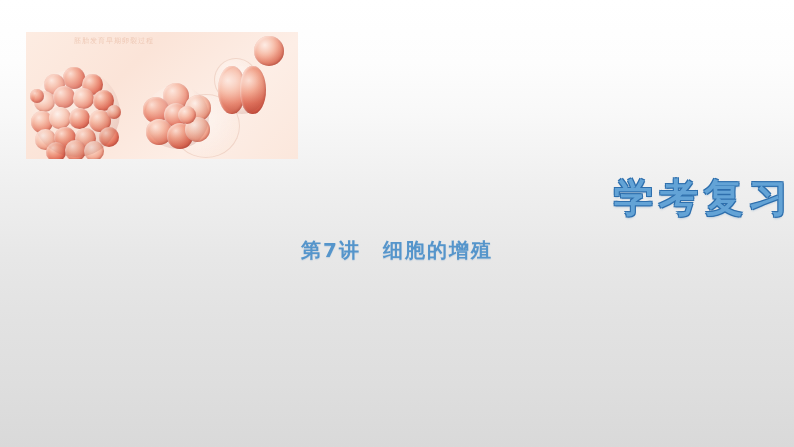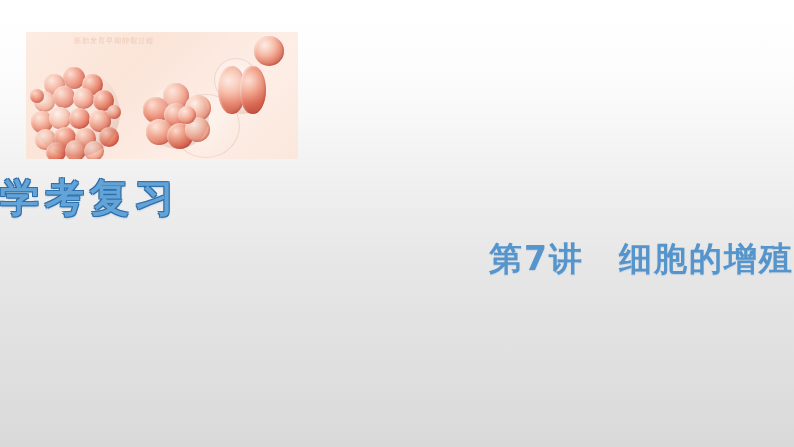--- a/index.html
+++ b/index.html
@@ -95,42 +95,42 @@
         rgba(150,55,42,0.22) 88%,
         rgba(130,45,35,0.30) 100%);
   }
 
   
   #main-title {
     position: absolute;
     left: 0;
     top: 171px;
     width: 794px;
-    text-align: left;
+    text-align: right;
     font-family: "DejaVu Sans", "Liberation Sans", sans-serif;
     font-size: 39px;
     font-weight: bold;
     letter-spacing: 6px;
     color: #63a3d6;
     text-shadow:
       -1px -1px 0 #2e6fad,
        1px -1px 0 #2e6fad,
       -1px  1px 0 #2e6fad,
        1px  1px 0 #2e6fad,
        0px  2px 2px rgba(120,160,195,0.45);
     white-space: nowrap;
   }
   #sub-title {
     position: absolute;
     left: 0;
     top: 237px;
     width: 794px;
-    text-align: right;
+    text-align: center;
     font-family: "DejaVu Sans", "Liberation Sans", sans-serif;
-    font-size: 33px;
+    font-size: 20px;
     font-weight: bold;
     letter-spacing: 2px;
     color: #5595cb;
     text-shadow: 0 1px 1px rgba(150,180,210,0.40);
     white-space: nowrap;
   }
 </style>
 </head>
 <body>
 

